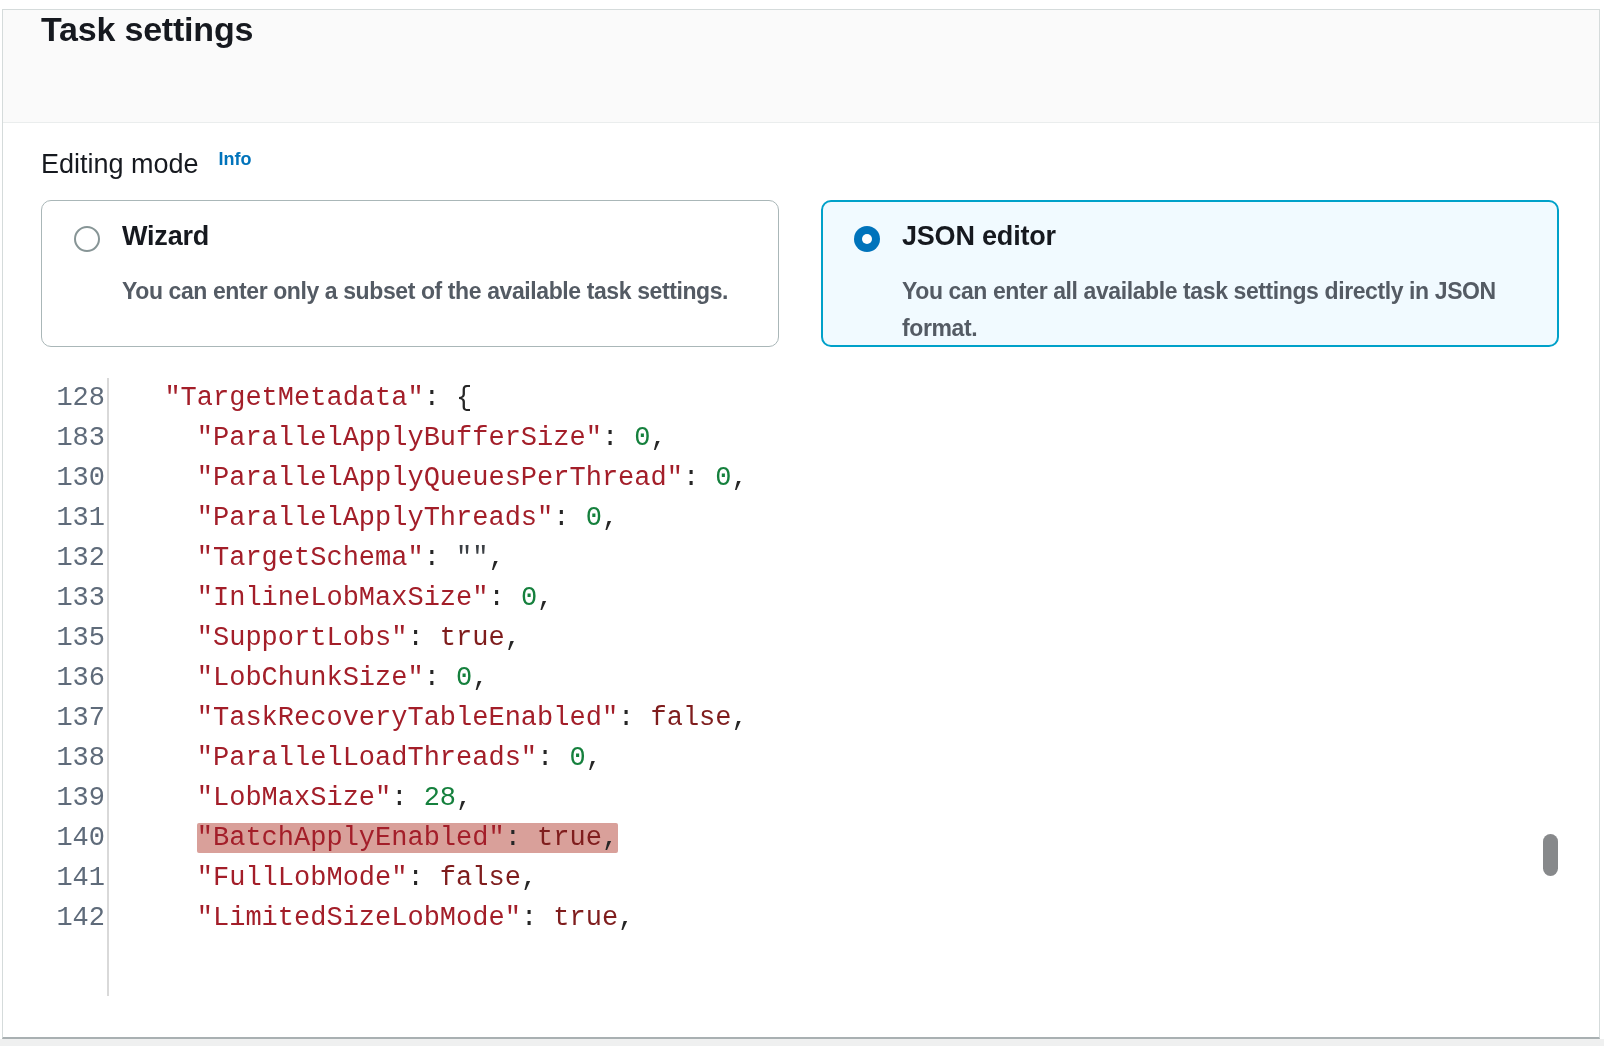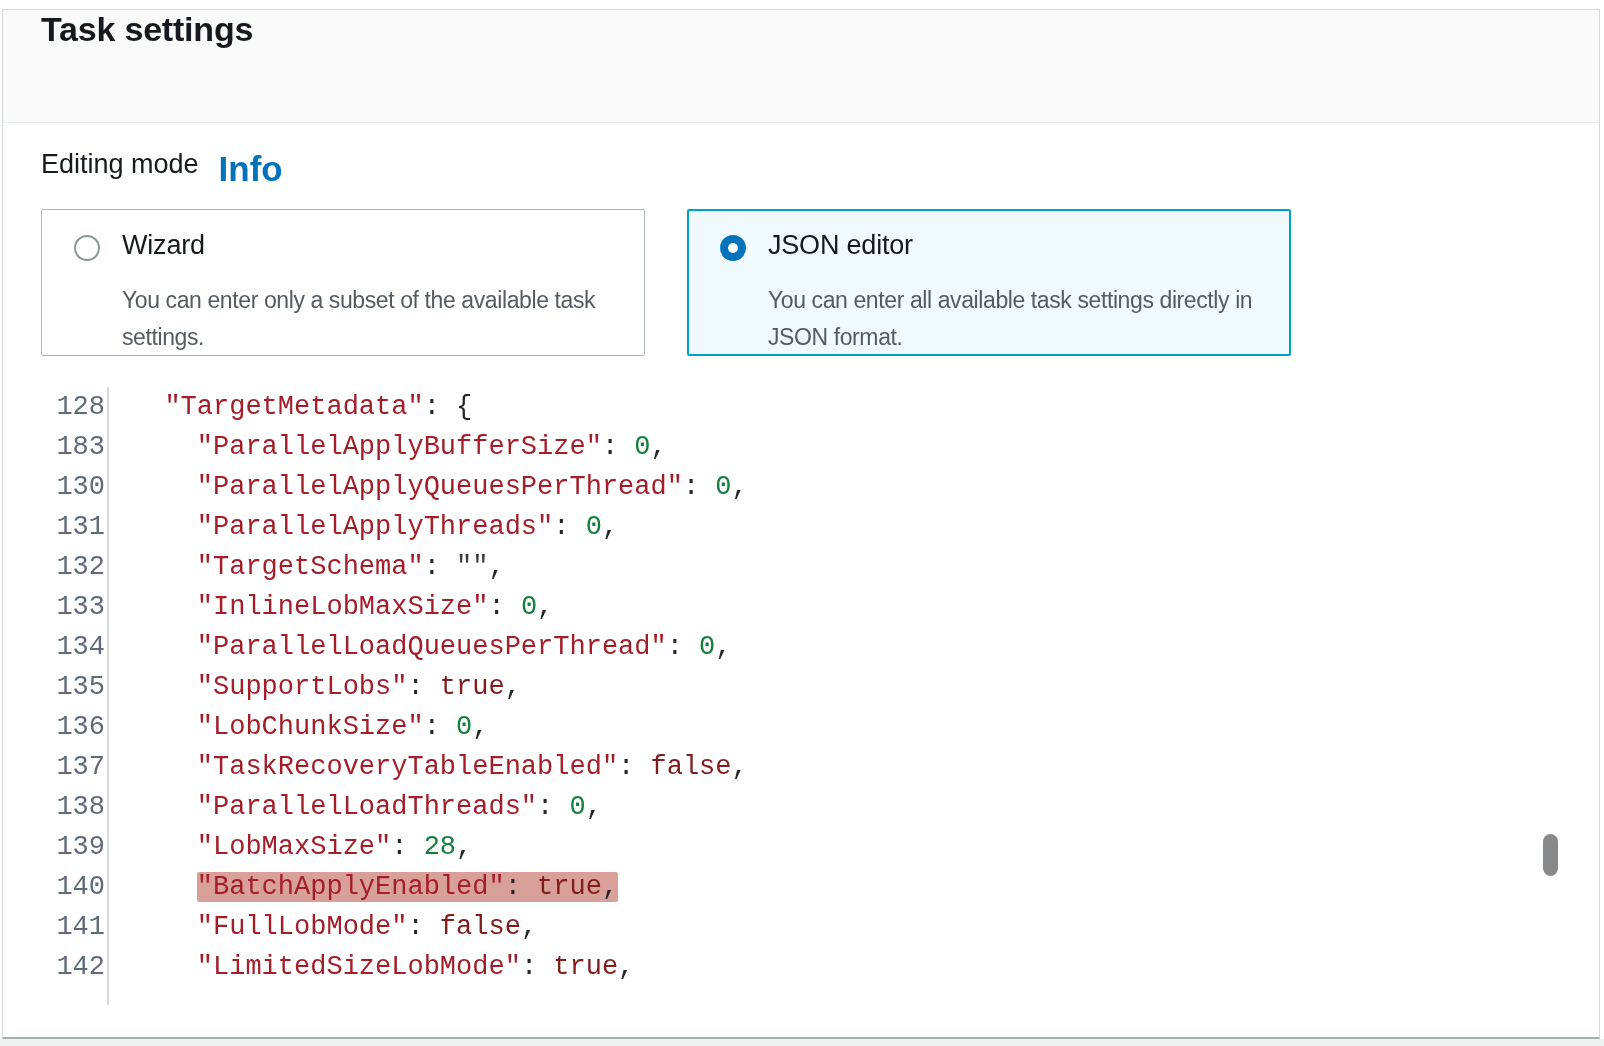--- a/index.html
+++ b/index.html
@@ -39,32 +39,33 @@
   .card-body { padding: 0 38px; }
   .label-row {
     margin-top: 26px;
     font-size: 27px; color: #16191f;
     display: flex; align-items: flex-start;
   }
   .info-link {
     margin-left: 20px;
     color: #0073bb; font-weight: 700;
     text-decoration: none; cursor: pointer;
-    font-size: 35px;
+    font-size: 18px;
   }
   .tiles { margin-top: 20px; display: flex; gap: 42px; }
   .tile {
-    width: 604px; height: 147px;
+    width: 738px; height: 147px;
     box-sizing: border-box;
     border: 1px solid #aab7b8;
-    border-radius: 2px;
+    border-radius: 10px;
     background: #ffffff;
     padding: 20px 34px 0 32px;
     display: flex; align-items: flex-start;
     cursor: pointer;
+    font-weight: bold;
   }
   .tile.selected {
     border: 2px solid #00a1c9;
     background: #f1faff;
     padding: 19px 33px 0 31px;
   }
   .radio {
     width: 26px; height: 26px;
     box-sizing: border-box;
     border: 2px solid #879596;
@@ -170,24 +171,20 @@
         </div>
         <div class="code-line">
           <span class="gutter">132</span>
           <span class="code-text"><span class="tok-pln">    </span><span class="tok-key">"TargetSchema"</span><span class="tok-pln">: </span><span class="tok-str">""</span><span class="tok-pln">,</span></span>
         </div>
         <div class="code-line">
           <span class="gutter">133</span>
           <span class="code-text"><span class="tok-pln">    </span><span class="tok-key">"InlineLobMaxSize"</span><span class="tok-pln">: </span><span class="tok-num">0</span><span class="tok-pln">,</span></span>
         </div>
         <div class="code-line">
-          <span class="gutter">134</span>
-          <span class="code-text"><span class="tok-pln">    </span><span class="tok-key">"ParallelLoadQueuesPerThread"</span><span class="tok-pln">: </span><span class="tok-num">0</span><span class="tok-pln">,</span></span>
-        </div>
-        <div class="code-line">
           <span class="gutter">135</span>
           <span class="code-text"><span class="tok-pln">    </span><span class="tok-key">"SupportLobs"</span><span class="tok-pln">: </span><span class="tok-bool">true</span><span class="tok-pln">,</span></span>
         </div>
         <div class="code-line">
           <span class="gutter">136</span>
           <span class="code-text"><span class="tok-pln">    </span><span class="tok-key">"LobChunkSize"</span><span class="tok-pln">: </span><span class="tok-num">0</span><span class="tok-pln">,</span></span>
         </div>
         <div class="code-line">
           <span class="gutter">137</span>
           <span class="code-text"><span class="tok-pln">    </span><span class="tok-key">"TaskRecoveryTableEnabled"</span><span class="tok-pln">: </span><span class="tok-bool">false</span><span class="tok-pln">,</span></span>

